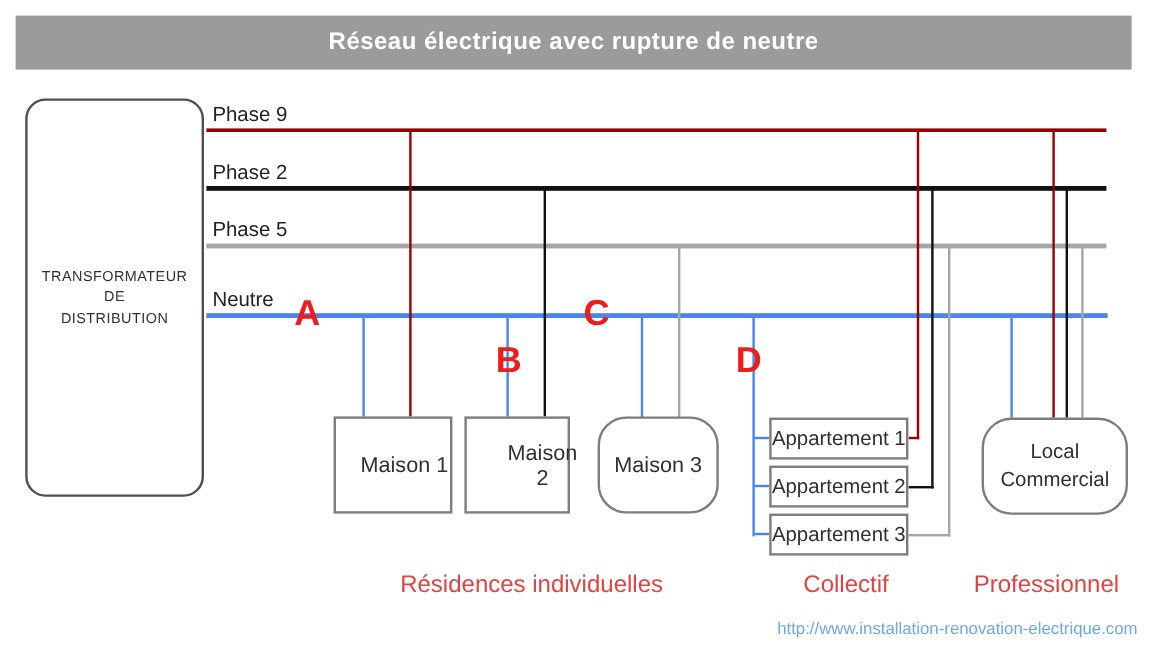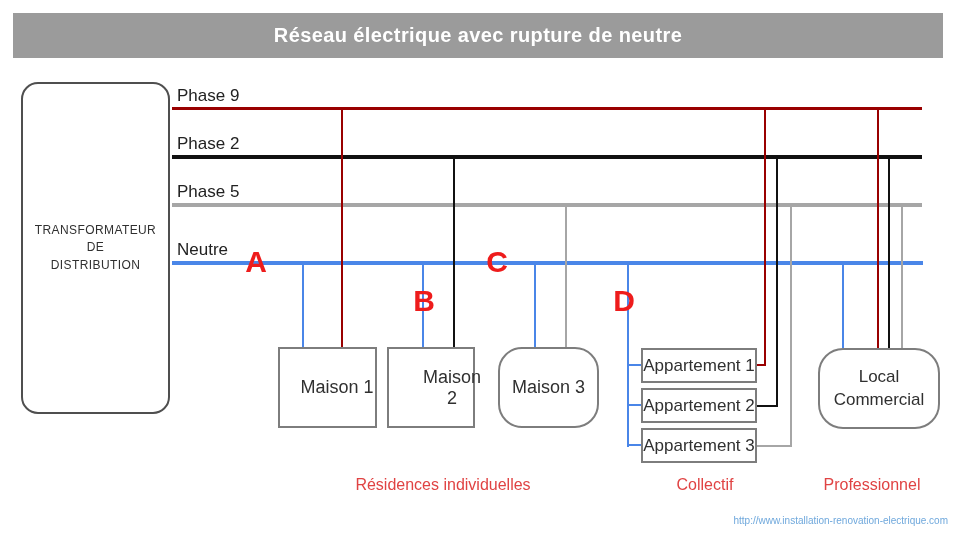--- a/index.html
+++ b/index.html
@@ -28,24 +28,24 @@
   
   .bus-label { position:absolute; left:177px; height:21px; font-size:17px; color:#222; white-space:nowrap; }
   
   .marker {
     position:absolute; color:var(--marker,#ee1c1c); font-size:30px; font-weight:bold;
     transform:translate(-50%,-50%); z-index:5; line-height:1;
   }
   
   .category {
     position:absolute; top:476px; transform:translateX(-50%);
-    color:var(--category,#e04343); font-size:16px; white-space:nowrap;
+    color:var(--category,#e04343); font-size:20px; white-space:nowrap;
   }
   .url {
-    position:absolute; right:12px; top:515px; color:var(--url,#6fa8dc); font-size:10px; white-space:nowrap;
+    position:absolute; right:12px; top:515px; color:var(--url,#6fa8dc); font-size:14px; white-space:nowrap;
   }
 </style>
 </head>
 <body>
 
 <div class="stage">
 
   <div class="title-bar">
     <span>Réseau électrique avec rupture de neutre</span>
   </div>

